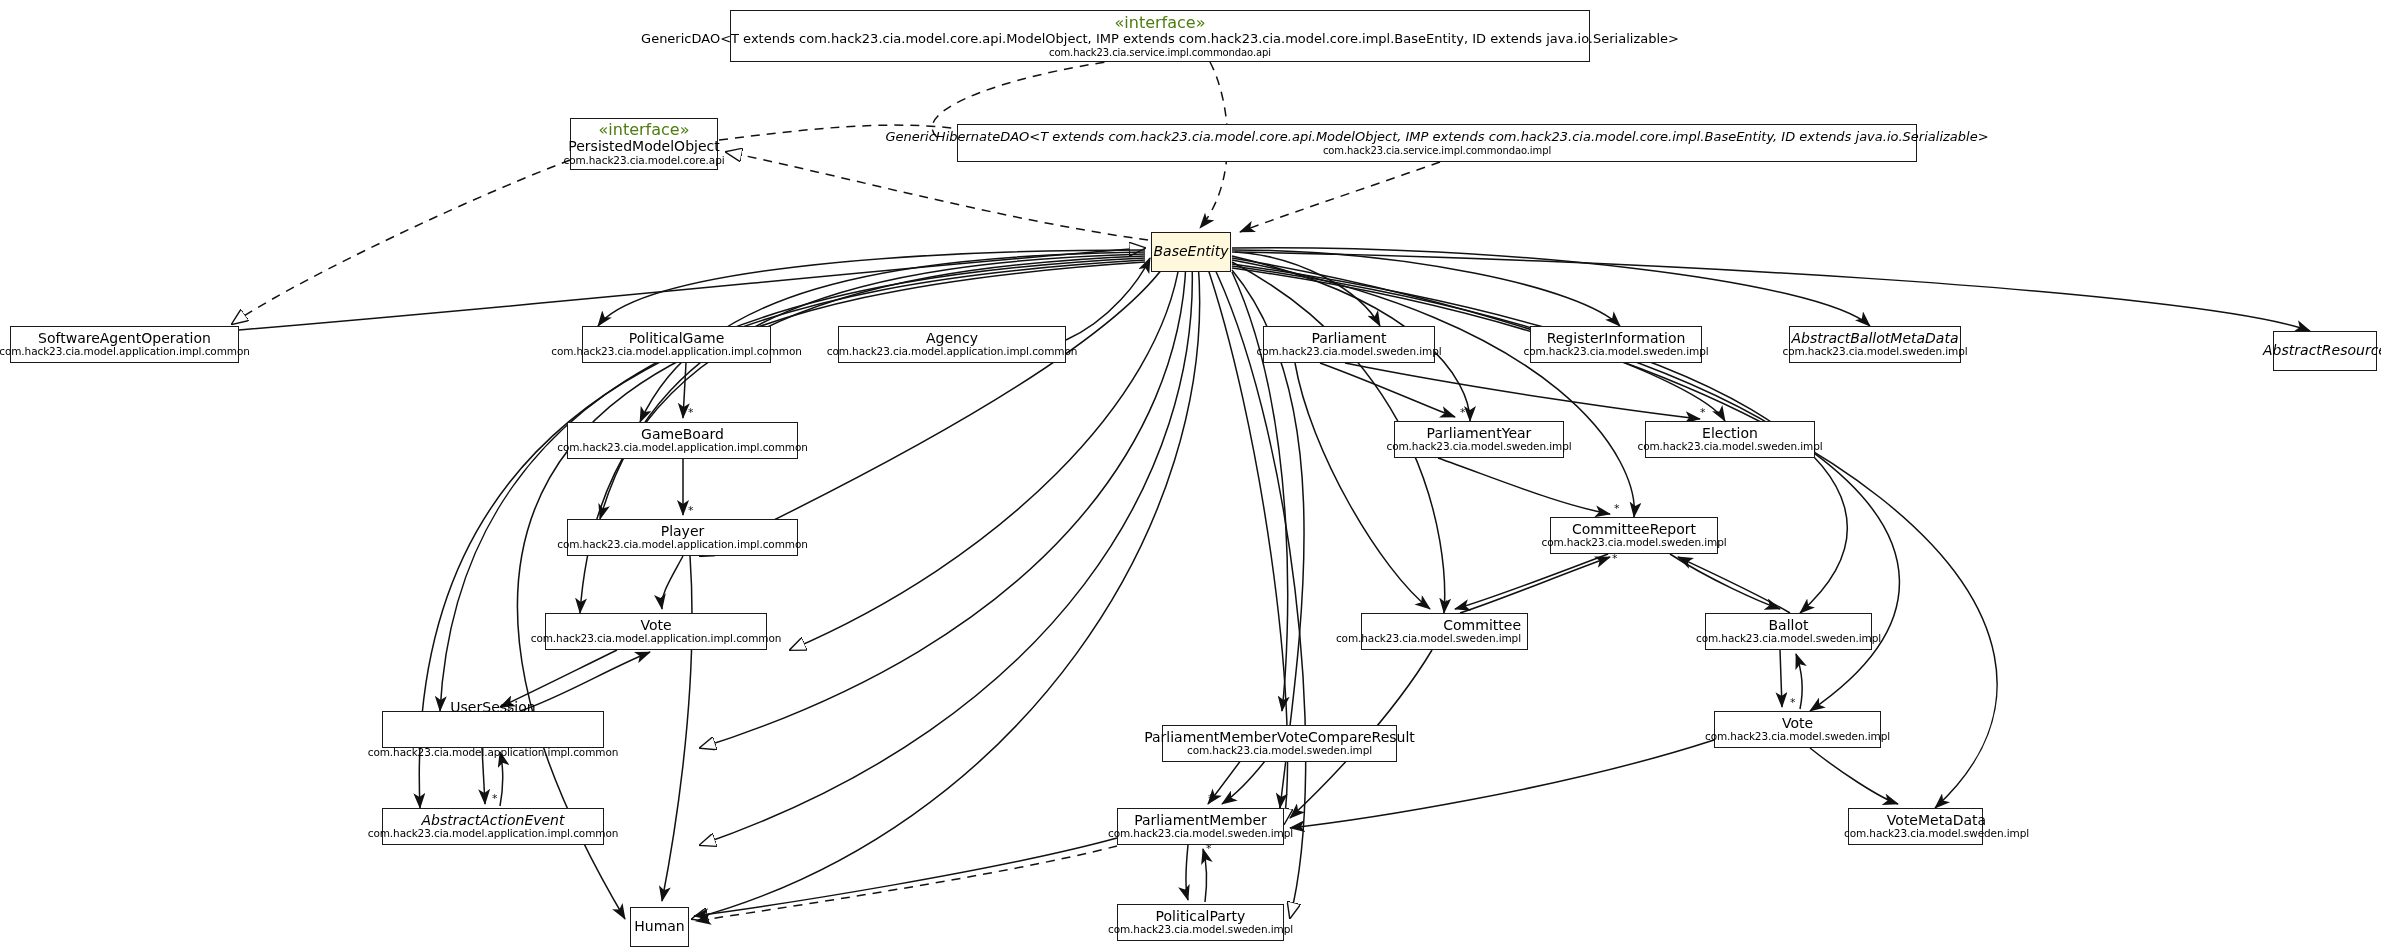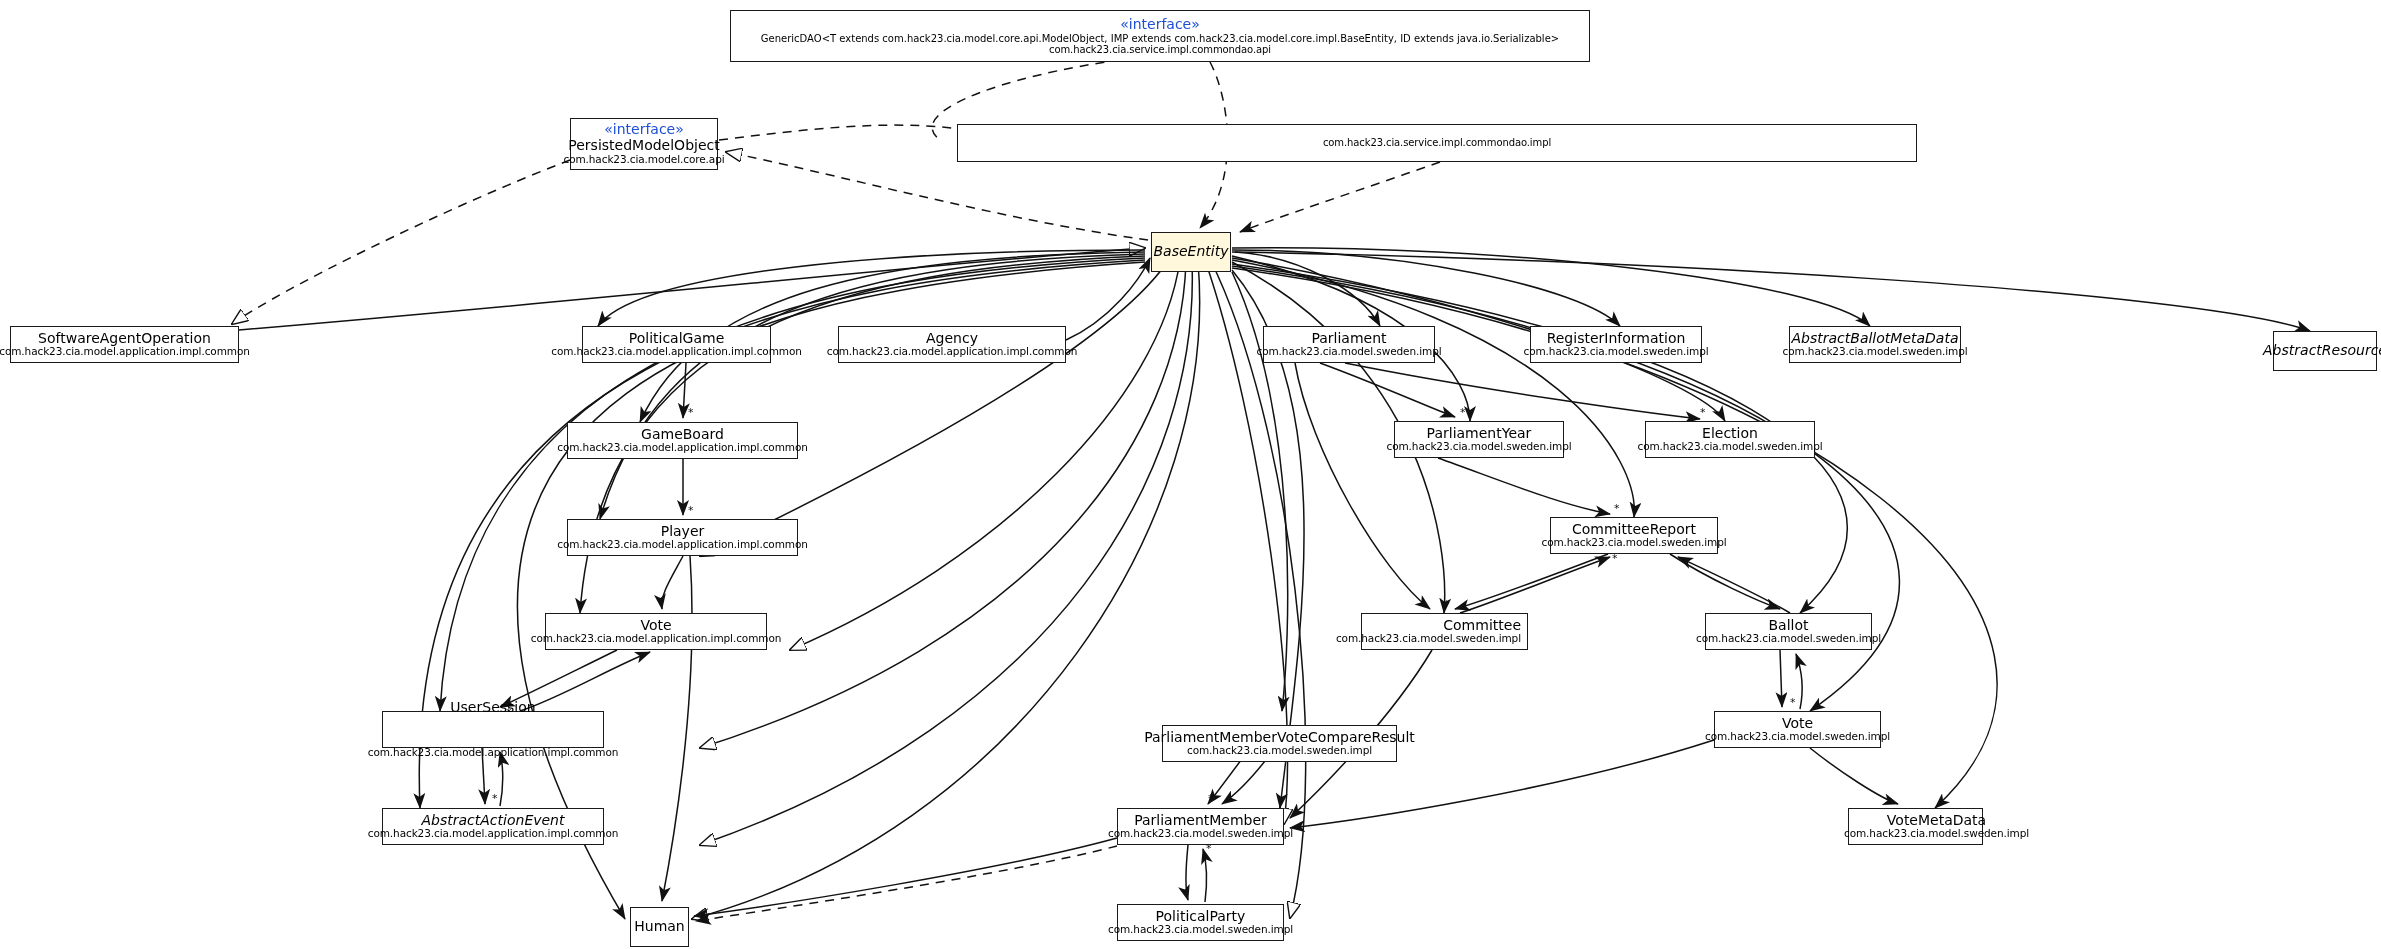--- a/index.html
+++ b/index.html
@@ -33,22 +33,22 @@
     display: flex;
     flex-direction: column;
     align-items: center;
     justify-content: center;
     text-align: center;
     line-height: 1.12;
     padding: 2px 6px;
     z-index: 5;
   }
   .uml-node .stereo {
-    font-size: 14px;
-    color: #1d4ed8;
+    font-size: 16px;
+    color: #4d7c0f;
     white-space: nowrap;
   }
   .uml-node .cname {
     font-size: 14px;
     color: #000;
     white-space: nowrap;
   }
   .uml-node .pkg {
     font-size: 10.5px;
     color: #000;
@@ -59,21 +59,21 @@
   .uml-node.abstract .pkg-italic {
     font-style: italic;
   }
   .uml-node.entity-highlight {
     background: #fff8dc;
   }
   .uml-node.compact {
     padding: 19px 9px;
   }
   .uml-node.wide-iface .cname {
-    font-size: 10px;
+    font-size: 13px;
   }
   .uml-node.wide-iface .pkg {
     font-size: 10px;
   }
 </style>
 </head>
 <body>
 
 <div id="diagram-root">
 
@@ -186,20 +186,21 @@
         <div class="stereo">«interface»</div>
         <div class="cname">GenericDAO&lt;T extends com.hack23.cia.model.core.api.ModelObject, IMP extends com.hack23.cia.model.core.impl.BaseEntity, ID extends java.io.Serializable&gt;</div>
         <div class="pkg">com.hack23.cia.service.impl.commondao.api</div>
       </div>
       <div class="uml-node" style="left: 570px; top: 118px; width: 148px; height: 52px;">
         <div class="stereo">«interface»</div>
         <div class="cname">PersistedModelObject</div>
         <div class="pkg">com.hack23.cia.model.core.api</div>
       </div>
       <div class="uml-node abstract wide-iface" style="left: 957px; top: 124px; width: 960px; height: 38px;">
+        <div class="cname">GenericHibernateDAO&lt;T extends com.hack23.cia.model.core.api.ModelObject, IMP extends com.hack23.cia.model.core.impl.BaseEntity, ID extends java.io.Serializable&gt;</div>
         <div class="pkg pkg-plain">com.hack23.cia.service.impl.commondao.impl</div>
       </div>
       <div class="uml-node abstract entity-highlight compact" style="left: 1151px; top: 232px; width: 80px; height: 26px;">
         <div class="cname">BaseEntity</div>
       </div>
       <div class="uml-node" style="left: 10px; top: 326px; width: 229px; height: 37px;">
         <div class="cname">SoftwareAgentOperation</div>
         <div class="pkg">com.hack23.cia.model.application.impl.common</div>
       </div>
       <div class="uml-node" style="left: 582px; top: 326px; width: 189px; height: 37px;">

